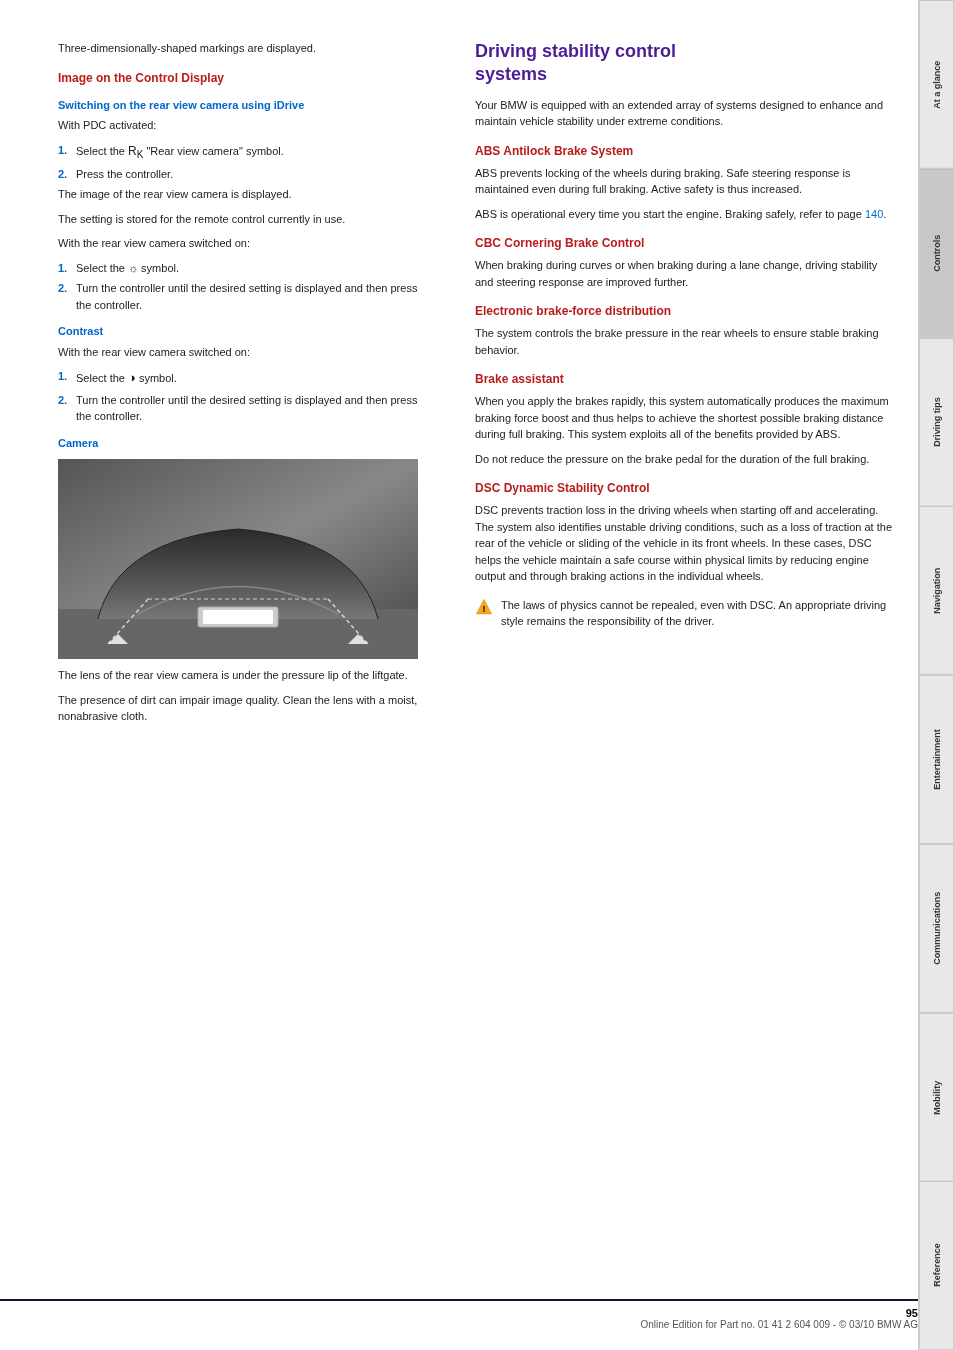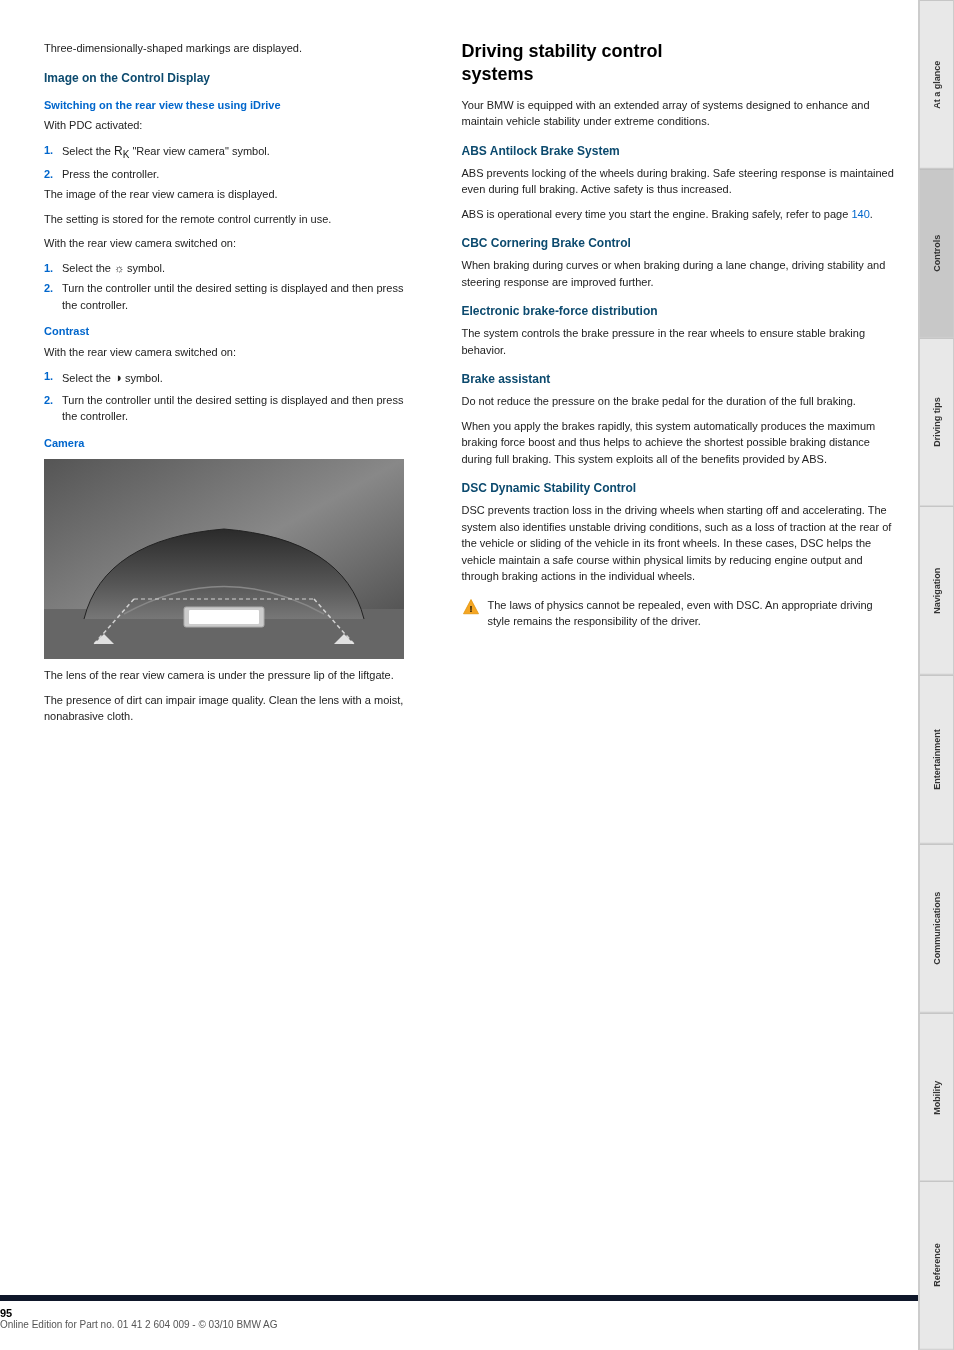--- a/index.html
+++ b/index.html
@@ -53,21 +53,21 @@
     }
 
     .sidebar-tab.controls-tab {
       background: #d0d0d0;
     }
 
     
     .main-content {
       display: flex;
       width: 918px;
-      padding: 20px 0 20px 4px;
+      padding: 20px 0 20px 18px;
       gap: 17px;
     }
 
     
     .left-column {
       width: 430px;
       padding: 20px 20px 20px 40px;
       font-size: 11px;
       line-height: 1.5;
       color: #222;
@@ -77,21 +77,21 @@
     .right-column {
       width: 488px;
       padding: 20px 20px 20px 20px;
       font-size: 11px;
       line-height: 1.5;
       color: #222;
     }
 
     
     .section-heading-blue {
-      color: #0c4a6e;
+      color: #b91c1c;
       font-weight: bold;
       font-size: 12px;
       margin-bottom: 5px;
       margin-top: 12px;
     }
 
     .section-heading-blue:first-child {
       margin-top: 0;
     }
 
@@ -100,21 +100,21 @@
       font-weight: bold;
       font-size: 11px;
       margin-bottom: 4px;
       margin-top: 10px;
     }
 
     
     .main-title {
       font-size: 18px;
       font-weight: bold;
-      color: #000000;
+      color: #4c1d95;
       margin-bottom: 10px;
       line-height: 1.3;
     }
 
     .paragraph {
       margin-bottom: 8px;
       font-size: 11px;
       line-height: 1.5;
     }
 
@@ -174,24 +174,24 @@
       width: 18px;
       height: 18px;
     }
 
     
     .page-footer {
       position: absolute;
       bottom: 20px;
       left: 0;
       right: 36px;
-      text-align: left;
+      text-align: right;
       font-size: 10px;
       color: #555;
-      border-top: 6px solid #0f172a;
+      border-top: 2px solid #0f172a;
       padding-top: 6px;
     }
 
     .page-number {
       font-size: 11px;
       font-weight: bold;
       color: #000;
     }
 
     .link-blue {
@@ -211,21 +211,21 @@
 
   <div class="main-content">
 
     <div class="left-column">
 
       <p class="top-text">Three-dimensionally-shaped markings are displayed.</p>
 
       <div>
         <div class="section-heading-blue">Image on the Control Display</div>
 
-        <div class="sub-heading-blue">Switching on the rear view these using iDrive</div>
+        <div class="sub-heading-blue">Switching on the rear view camera using iDrive</div>
         <p class="paragraph">With PDC activated:</p>
 
         <div class="numbered-item">
           <span class="num">1.</span>
           <span class="num-text">Select the <span style="font-weight:normal;font-size:12px;margin-top:28px;">R<sub>K</sub></span> "Rear view camera" symbol.</span>
         </div>
         <div class="numbered-item">
           <span class="num">2.</span>
           <span class="num-text">Press the controller.</span>
         </div>
@@ -311,22 +311,22 @@
       <p class="paragraph">ABS prevents locking of the wheels during braking. Safe steering response is maintained even during full braking. Active safety is thus increased.</p>
       <p class="paragraph">ABS is operational every time you start the engine. Braking safely, refer to page <span class="link-blue">140</span>.</p>
 
       <div class="section-heading-blue">CBC Cornering Brake Control</div>
       <p class="paragraph">When braking during curves or when braking during a lane change, driving stability and steering response are improved further.</p>
 
       <div class="section-heading-blue">Electronic brake-force distribution</div>
       <p class="paragraph">The system controls the brake pressure in the rear wheels to ensure stable braking behavior.</p>
 
       <div class="section-heading-blue">Brake assistant</div>
+      <p class="paragraph">When you apply the brakes rapidly, this system automatically produces the maximum braking force boost and thus helps to achieve the shortest possible braking distance during full braking. This system exploits all of the benefits provided by ABS.</p>
       <p class="paragraph">Do not reduce the pressure on the brake pedal for the duration of the full braking.</p>
-      <p class="paragraph">When you apply the brakes rapidly, this system automatically produces the maximum braking force boost and thus helps to achieve the shortest possible braking distance during full braking. This system exploits all of the benefits provided by ABS.</p>
 
       <div class="section-heading-blue">DSC Dynamic Stability Control</div>
       <p class="paragraph">DSC prevents traction loss in the driving wheels when starting off and accelerating. The system also identifies unstable driving conditions, such as a loss of traction at the rear of the vehicle or sliding of the vehicle in its front wheels. In these cases, DSC helps the vehicle maintain a safe course within physical limits by reducing engine output and through braking actions in the individual wheels.</p>
 
       <div class="warning-box">
         <div class="warning-triangle">
           <svg viewBox="0 0 24 24" xmlns="http://www.w3.org/2000/svg">
             <polygon points="12,2 22,21 2,21" fill="#f5a623" stroke="#e09000" stroke-width="1"></polygon>
             <text x="12" y="18" text-anchor="middle" font-size="12" font-weight="bold" fill="#000">!</text>
           </svg>

